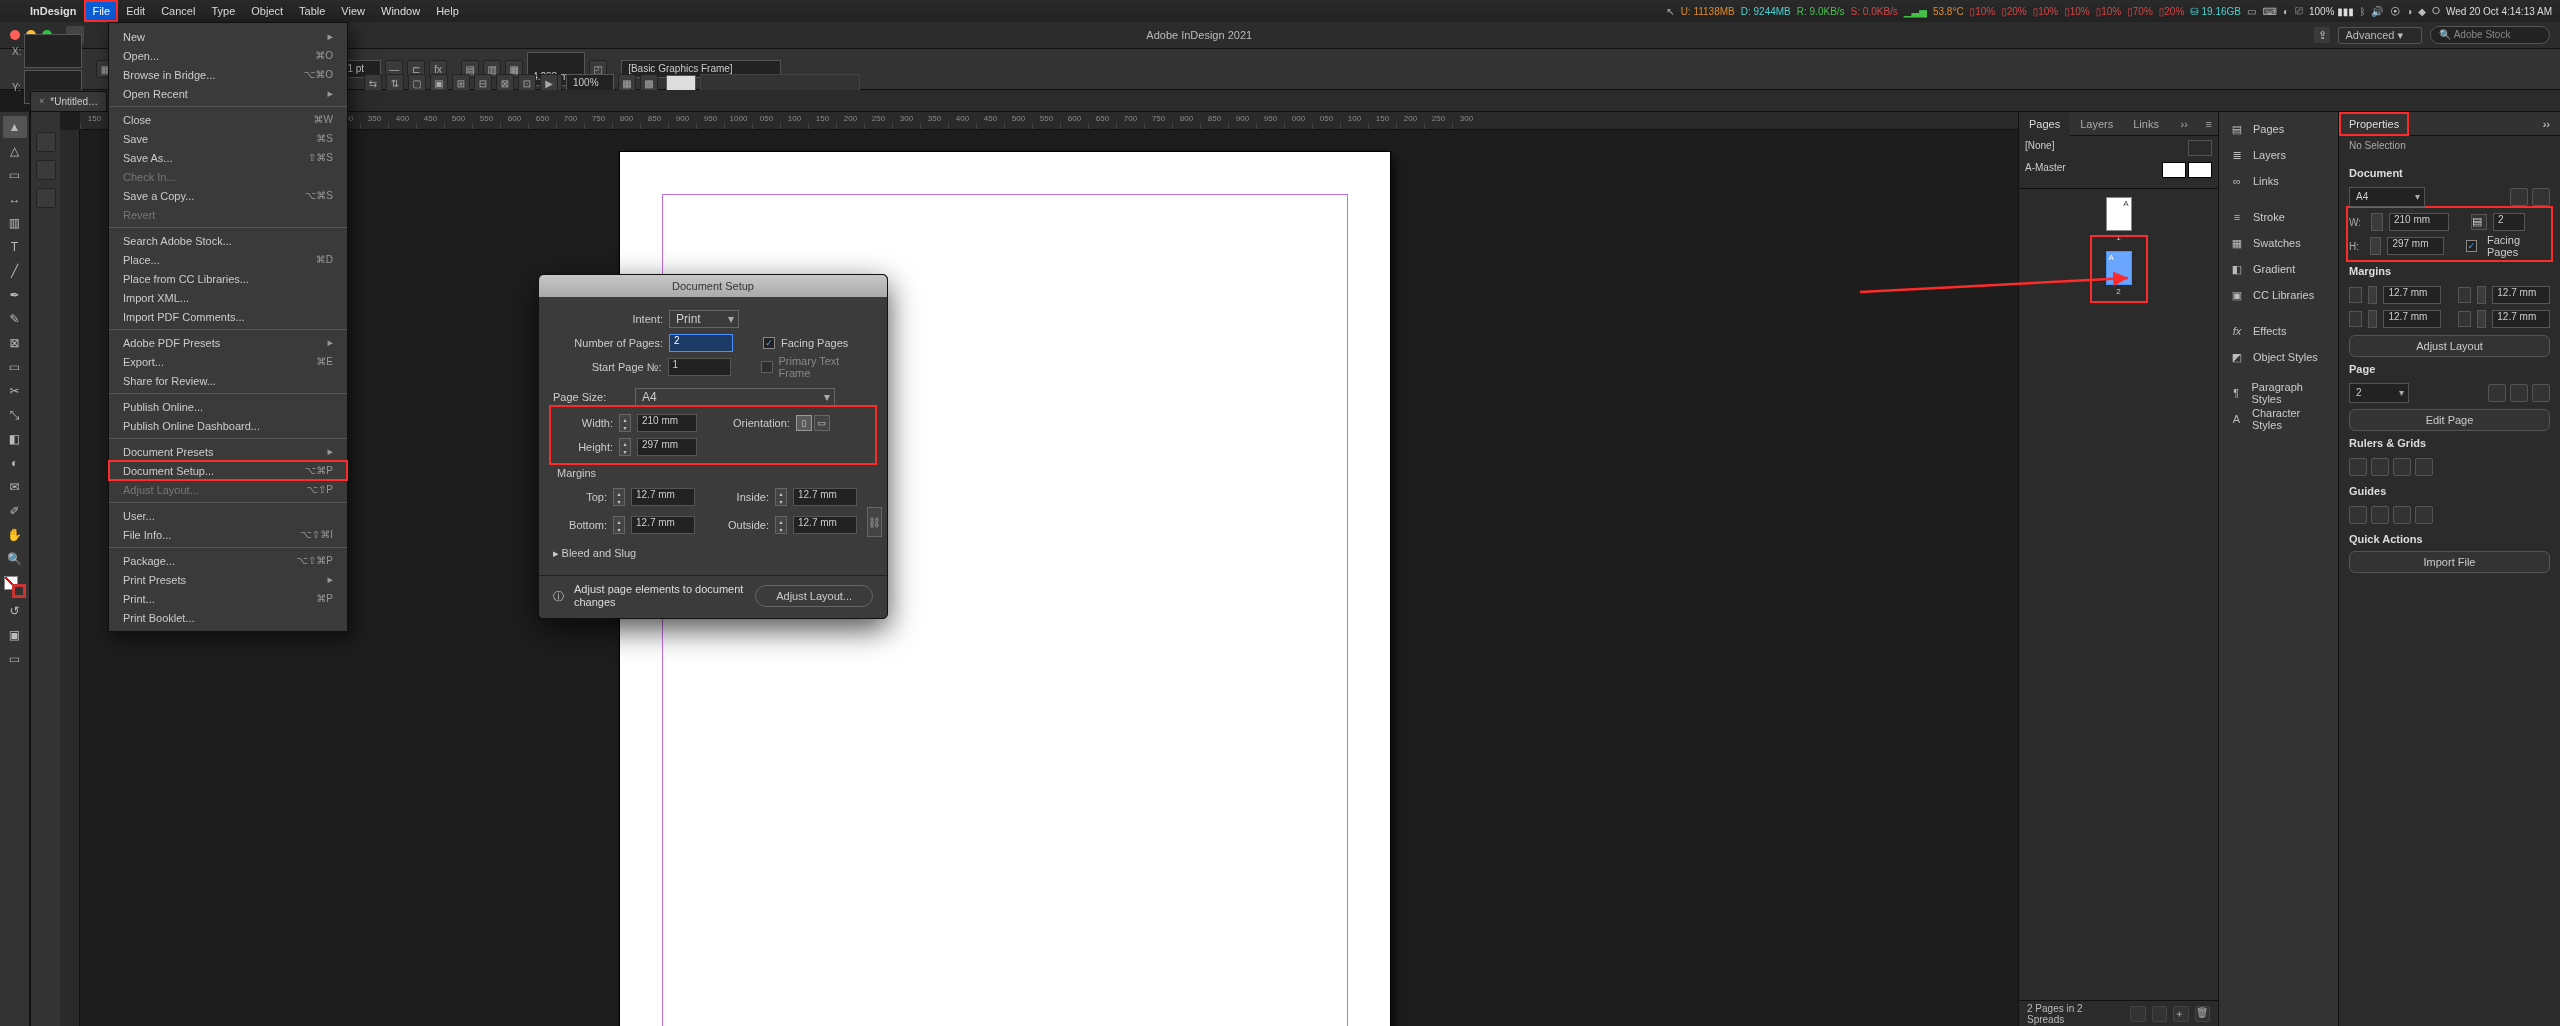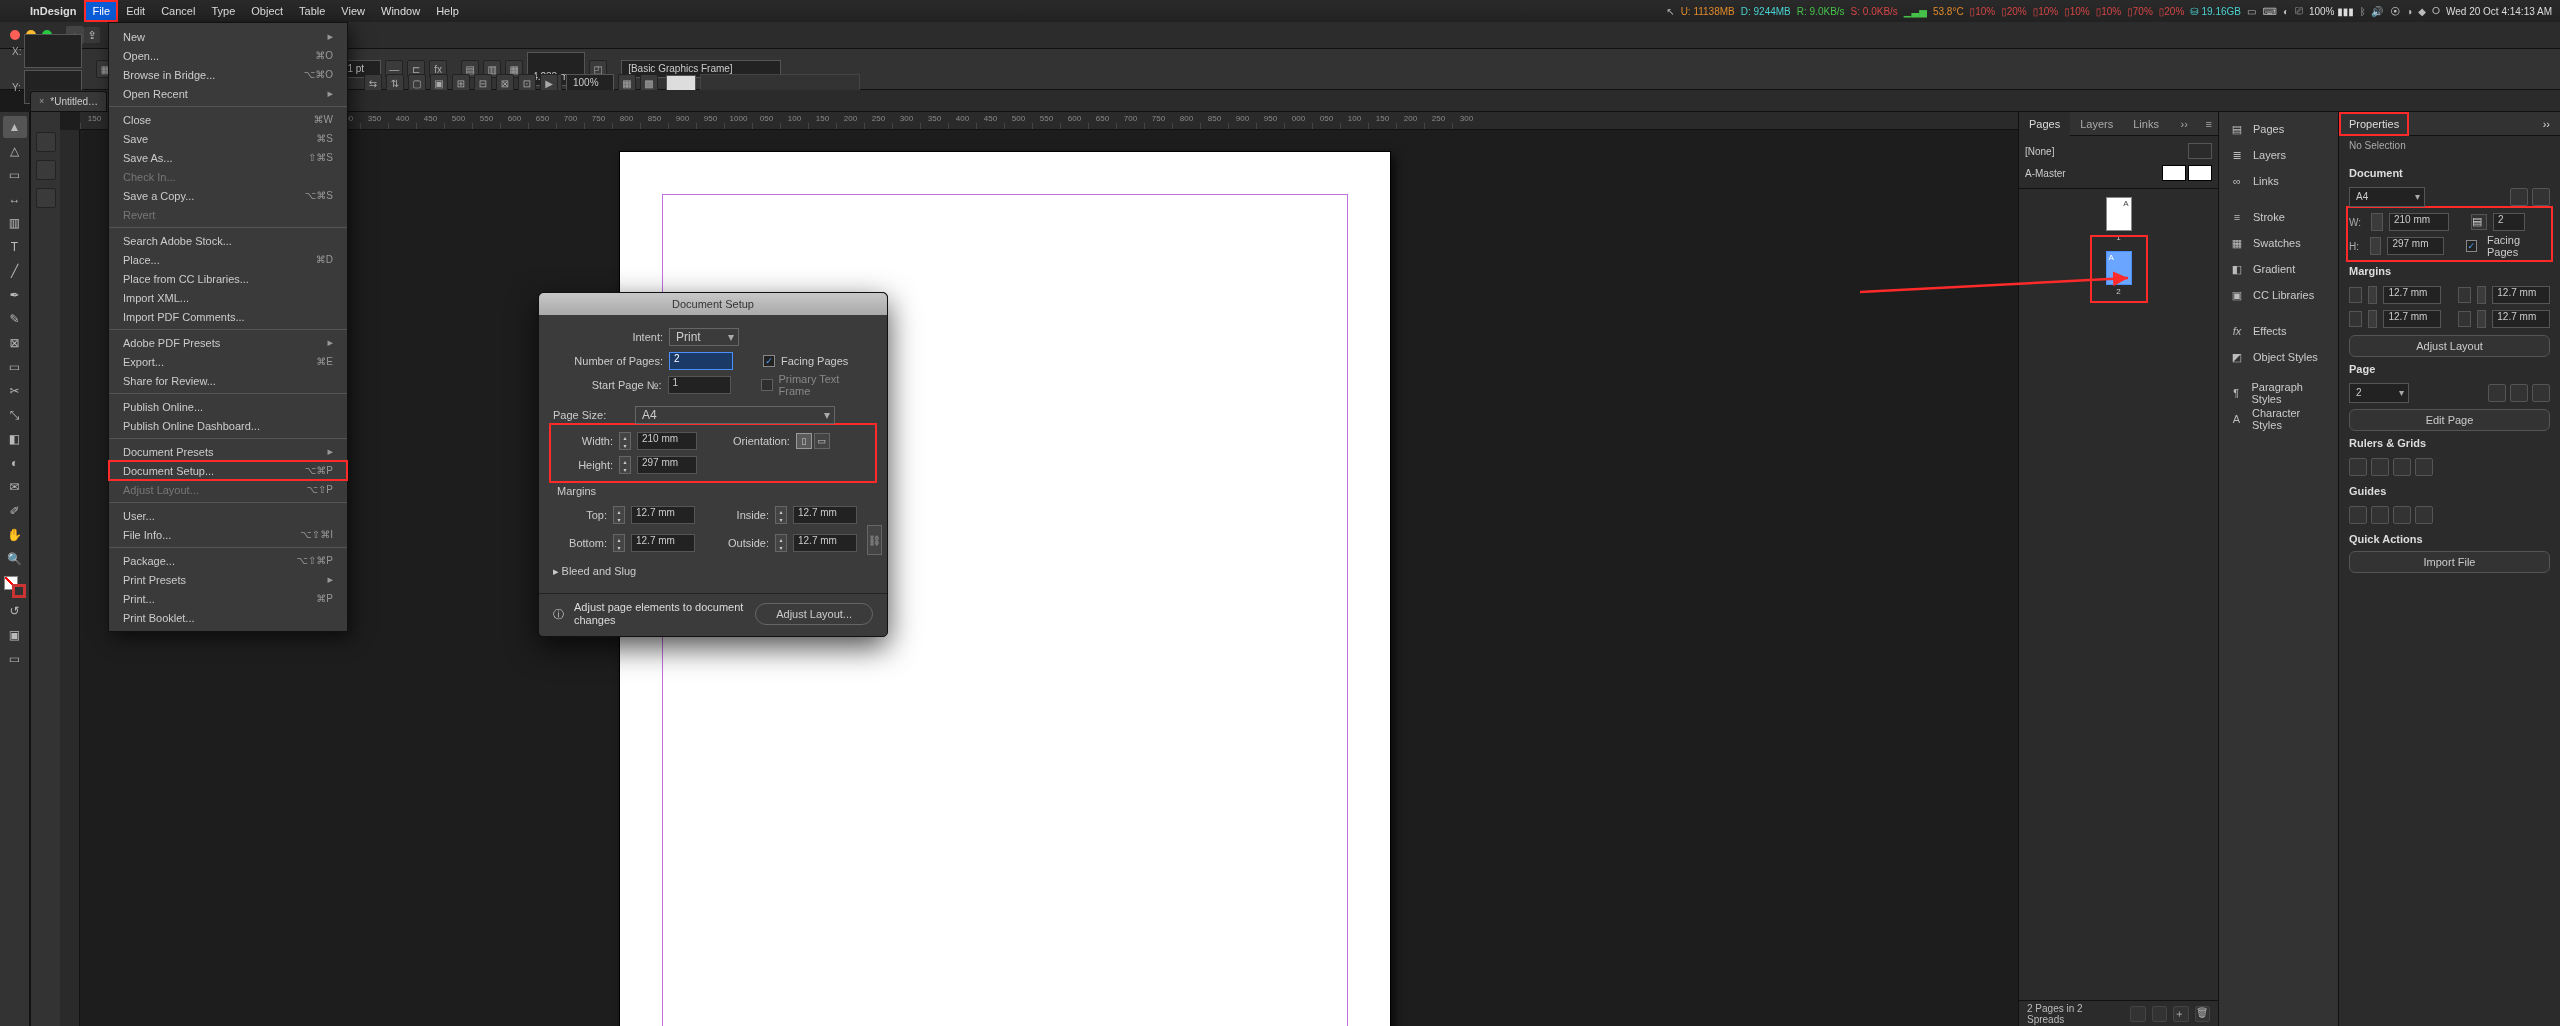--- a/index.html
+++ b/index.html
@@ -59,21 +59,21 @@
 .dropdown { position:absolute; top:22px; left:108px; width:240px; background:#3a3a3a; border:1px solid #111; box-shadow:4px 6px 18px rgba(0,0,0,.6); z-index:50; padding:4px 0 }
 .dropdown .row { height:19px; padding:0 14px; display:flex; align-items:center; color:#ccc; font-size:11px }
 .dropdown .row .lbl { flex:1 }
 .dropdown .row .sc { color:#999; font-size:10px }
 .dropdown .row .arr { color:#999 }
 .dropdown .row.dis { color:#777 }
 .dropdown .sep { height:1px; background:#555; margin:3px 0 }
 .dropdown .row.boxed { outline:2px solid #ff2a2a; outline-offset:-1px }
 
 
-.dialog { position:absolute; top:292px; left:538px; width:350px; background:#3b3b3b; border:1px solid #111; border-radius:5px; box-shadow:0 10px 30px rgba(0,0,0,.7); z-index:60; font-size:11px; color:#ccc }
+.dialog { position:absolute; top:274px; left:538px; width:350px; background:#3b3b3b; border:1px solid #111; border-radius:5px; box-shadow:0 10px 30px rgba(0,0,0,.7); z-index:60; font-size:11px; color:#ccc }
 .dialog .titlebar { height:22px;background:linear-gradient(#c7c7c7,#aaa);border-radius:5px 5px 0 0;color:#333;text-align:center;line-height:22px;font-size:11px }
 .dialog .body { padding:10px 14px }
 .dialog .frow { display:flex;align-items:center;height:24px;gap:6px }
 .dialog .frow label { width:110px;text-align:right;color:#ccc }
 .dialog .inp { height:18px;background:#222;border:1px solid #555;color:#ccc;padding:0 4px;width:64px;font-size:10px }
 .dialog .inp.sel { border:1px solid #4a90ff;background:#1b3a66;color:#fff }
 .dialog .selbox { height:18px;background:#3b3b3b;border:1px solid #666;padding:0 16px 0 6px;position:relative;color:#ccc;width:70px;font-size:12px;line-height:16px }
 .dialog .selbox::after { content:"▾";position:absolute;right:4px;top:0;color:#aaa }
 .dialog .chk { width:12px;height:12px;border:1px solid #888;background:#222;display:inline-flex;align-items:center;justify-content:center;font-size:9px;color:#4aa3ff }
 .dialog .chk.on::after { content:"✓" }
@@ -93,21 +93,21 @@
 .dialog .disclose { color:#ccc }
 
 
 .rpanels { position:absolute; top:112px; right:0; bottom:0; display:flex; }
 .pagespanel { width:200px;background:#2b2b2b;border-left:1px solid #111;display:flex;flex-direction:column }
 .pagespanel .tabs { height:24px;display:flex;align-items:center;border-bottom:1px solid #111;background:#323232;gap:0 }
 .pagespanel .tabs .pt { padding:0 10px;height:24px;line-height:24px;color:#aaa;font-size:11px }
 .pagespanel .tabs .pt.on { background:#2b2b2b;color:#ddd }
 .pagespanel .tabs .mm { margin-left:auto;padding:0 6px;color:#aaa }
 .pagespanel .masters { padding:4px 6px;border-bottom:1px solid #111 }
-.pagespanel .mrow { display:flex;align-items:center;height:22px;color:#ccc;font-size:10px }
+.pagespanel .mrow { display:flex;height:22px;color:#ccc;font-size:10px }
 .pagespanel .mrow .thumb { width:24px;height:16px;background:#fff;margin-left:auto;border:1px solid #000 }
 .pagespanel .mrow .thumb2 { width:24px;height:16px;background:#fff;margin-left:2px;border:1px solid #000 }
 .pagespanel .pagesarea { flex:1;padding:8px;display:flex;flex-direction:column;align-items:center;gap:6px;position:relative }
 .pagespanel .pth { width:26px;height:34px;background:#fff;border:1px solid #888;position:relative;font-size:8px;color:#444;text-align:center }
 .pagespanel .pth .num { position:absolute;bottom:-12px;left:0;right:0;color:#ccc }
 .pagespanel .pth.sel { background:#6aa6ff;border-color:#4a90ff }
 .pagespanel .selbox-red { position:absolute;top:46px;left:50%;transform:translateX(-50%);width:58px;height:68px;border:2px solid #ff2a2a }
 .pagespanel .status { height:26px;border-top:1px solid #111;padding:0 8px;display:flex;align-items:center;color:#bbb;font-size:10px;gap:6px }
 .pagespanel .status .sp { flex:1 }
 .pagespanel .status .ic { width:16px;height:16px;border:1px solid #444;background:#333;border-radius:2px }
@@ -189,20 +189,21 @@
   </div>
 </div>
 
 <div class="appbar">
   <div class="traffic">
     <div class="dot r"></div>
     <div class="dot y"></div>
     <div class="dot g"></div>
   </div>
   <div class="home">⌂</div>
+  <div class="title">Adobe InDesign 2021</div>
   <div class="right">
     <div class="ribbon">⇪</div>
     <div class="sel"><span>Advanced</span> ▾</div>
     <div class="srch">🔍 <span>Adobe Stock</span></div>
   </div>
 </div>
 
 <div class="ctrlbar">
   <div class="grp">
     <div style="display:flex;flex-direction:column;gap:2px">

